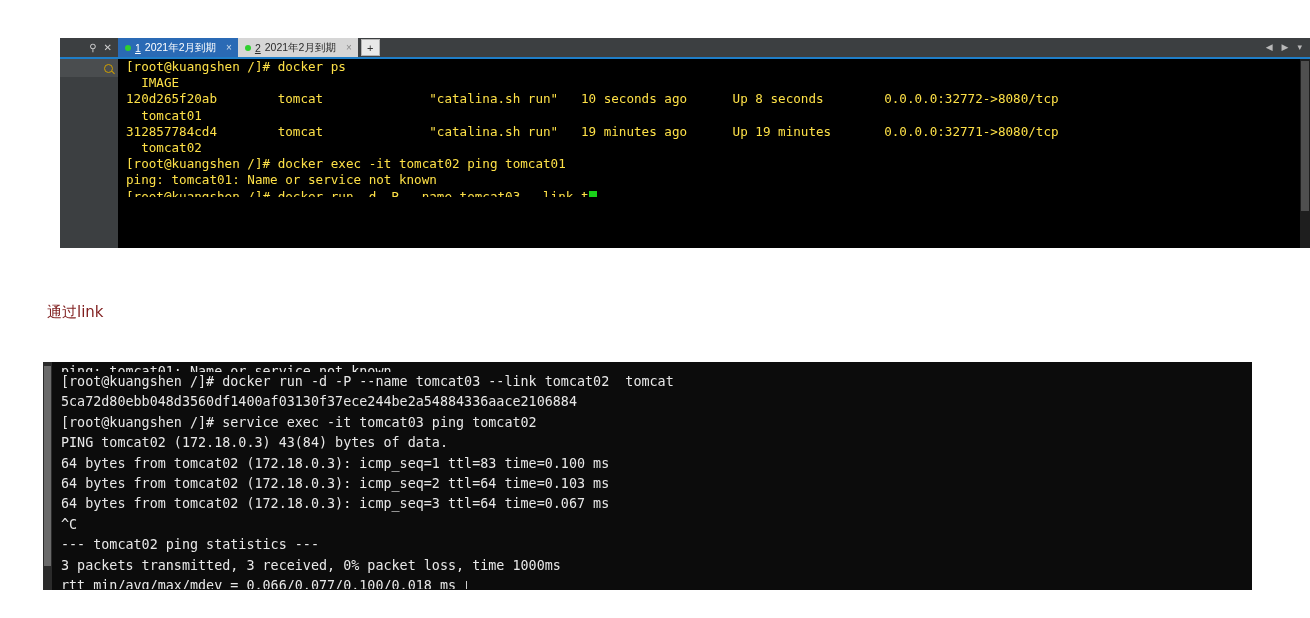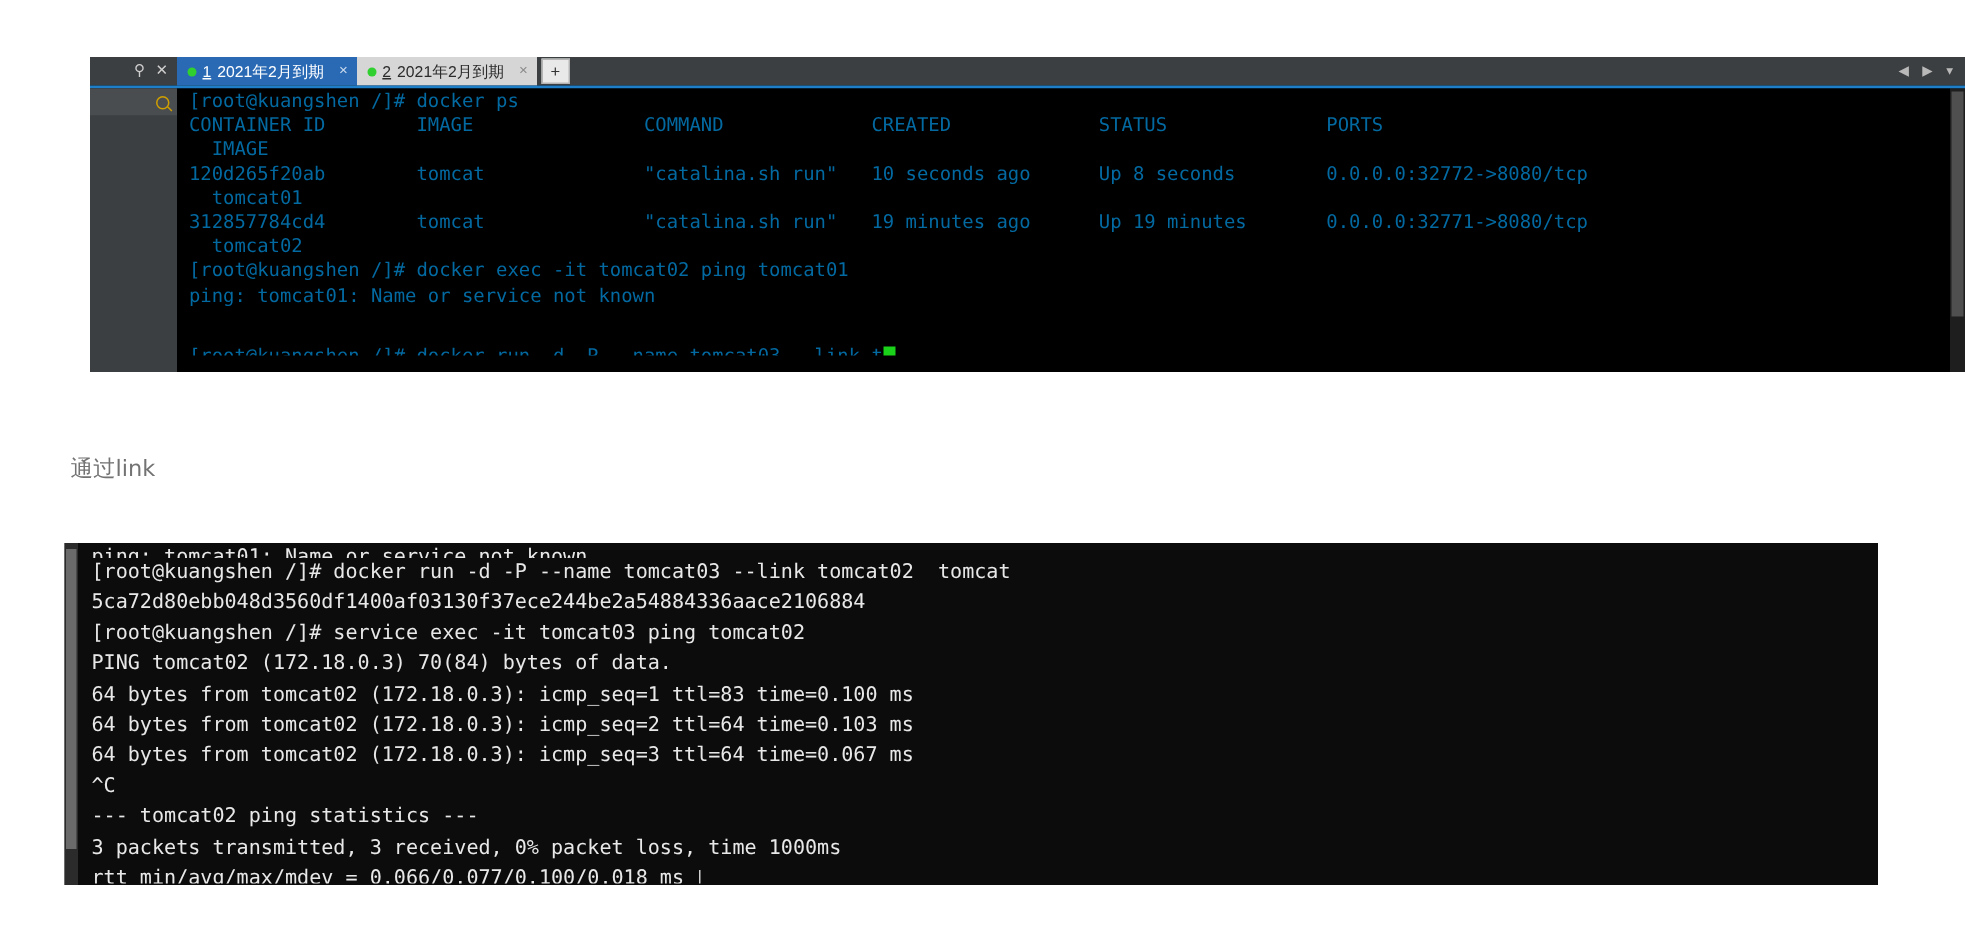--- a/index.html
+++ b/index.html
@@ -87,33 +87,33 @@
   }
   .term-scroll{
     position:absolute;right:0;top:21px;width:10px;height:189px;background:#1e1e1e;
   }
   .term-scroll .thumb{
     position:absolute;left:1px;top:2px;width:8px;height:150px;background:#4f4f4f;
   }
   .t-line{
     font-family:"DejaVu Sans Mono","Liberation Mono",monospace;
     font-size:12.6px;line-height:16.2px;
-    color:#0369a1;white-space:pre;
+    color:#fde047;white-space:pre;
     padding-left:8px;
   }
-  .t-line.clip{height:8px;overflow:hidden;margin-top:24px;}
+  .t-line.clip{height:8px;overflow:hidden;}
   .cursor-green{
     display:inline-block;width:8px;height:12px;background:#19d219;
     vertical-align:-2px;
   }
 
   
   .caption{
     position:absolute;left:47px;top:303px;
-    font-size:15px;color:#737373;
+    font-size:15px;color:#7f1d1d;
     font-family:"DejaVu Sans","Liberation Sans",sans-serif;
   }
 
   
   .term2{
     position:absolute;left:43px;top:362px;
     width:1209px;height:228px;
     background:#0c0c0c;overflow:hidden;
   }
   .term2-scroll{
@@ -181,21 +181,20 @@
 
   <div class="side-panel">
     <div class="side-search">
       <span class="mag"></span>
     </div>
     <div class="side-body"></div>
   </div>
 
   <div class="term-body">
     <div class="t-line">[root@kuangshen /]# docker ps</div>
-    <div class="t-line">CONTAINER ID        IMAGE               COMMAND             CREATED             STATUS              PORTS</div>
     <div class="t-line">  IMAGE</div>
     <div class="t-line">120d265f20ab        tomcat              "catalina.sh run"   10 seconds ago      Up 8 seconds        0.0.0.0:32772-&gt;8080/tcp</div>
     <div class="t-line">  tomcat01</div>
     <div class="t-line">312857784cd4        tomcat              "catalina.sh run"   19 minutes ago      Up 19 minutes       0.0.0.0:32771-&gt;8080/tcp</div>
     <div class="t-line">  tomcat02</div>
     <div class="t-line">[root@kuangshen /]# docker exec -it tomcat02 ping tomcat01</div>
     <div class="t-line">ping: tomcat01: Name or service not known</div>
     <div class="t-line clip"><span>[root@kuangshen /]# docker run -d -P --name tomcat03 --link t</span><span class="cursor-green"></span></div>
   </div>
 
@@ -208,21 +207,21 @@
 
 <div class="term2">
   <div class="term2-scroll">
     <div class="thumb2"></div>
   </div>
   <div class="term2-body">
     <div class="t2-line clip-top">ping: tomcat01: Name or service not known</div>
     <div class="t2-line">[root@kuangshen /]# docker run -d -P --name tomcat03 --link tomcat02  tomcat</div>
     <div class="t2-line">5ca72d80ebb048d3560df1400af03130f37ece244be2a54884336aace2106884</div>
     <div class="t2-line">[root@kuangshen /]# service exec -it tomcat03 ping tomcat02</div>
-    <div class="t2-line">PING tomcat02 (172.18.0.3) 70(84) bytes of data.</div>
+    <div class="t2-line">PING tomcat02 (172.18.0.3) 43(84) bytes of data.</div>
     <div class="t2-line">64 bytes from tomcat02 (172.18.0.3): icmp_seq=1 ttl=83 time=0.100 ms</div>
     <div class="t2-line">64 bytes from tomcat02 (172.18.0.3): icmp_seq=2 ttl=64 time=0.103 ms</div>
     <div class="t2-line">64 bytes from tomcat02 (172.18.0.3): icmp_seq=3 ttl=64 time=0.067 ms</div>
     <div class="t2-line">^C</div>
     <div class="t2-line">--- tomcat02 ping statistics ---</div>
     <div class="t2-line">3 packets transmitted, 3 received, 0% packet loss, time 1000ms</div>
     <div class="t2-line clip-bot"><span>rtt min/avg/max/mdev = 0.066/0.077/0.100/0.018 ms</span><span class="ibeam"></span></div>
   </div>
 </div>
 

